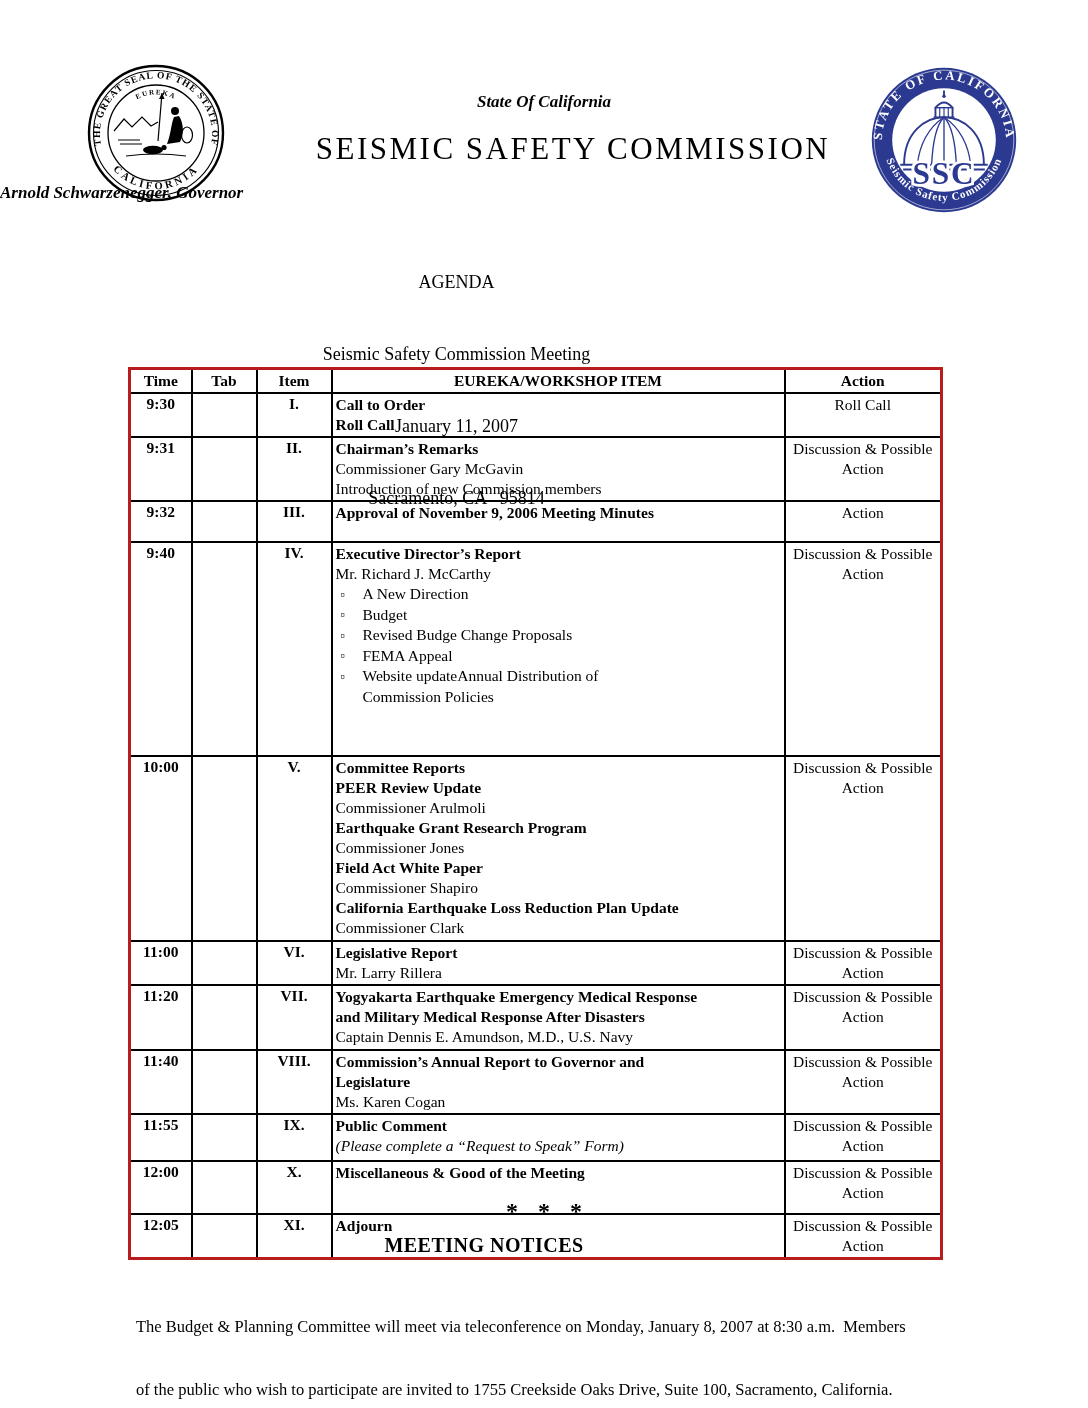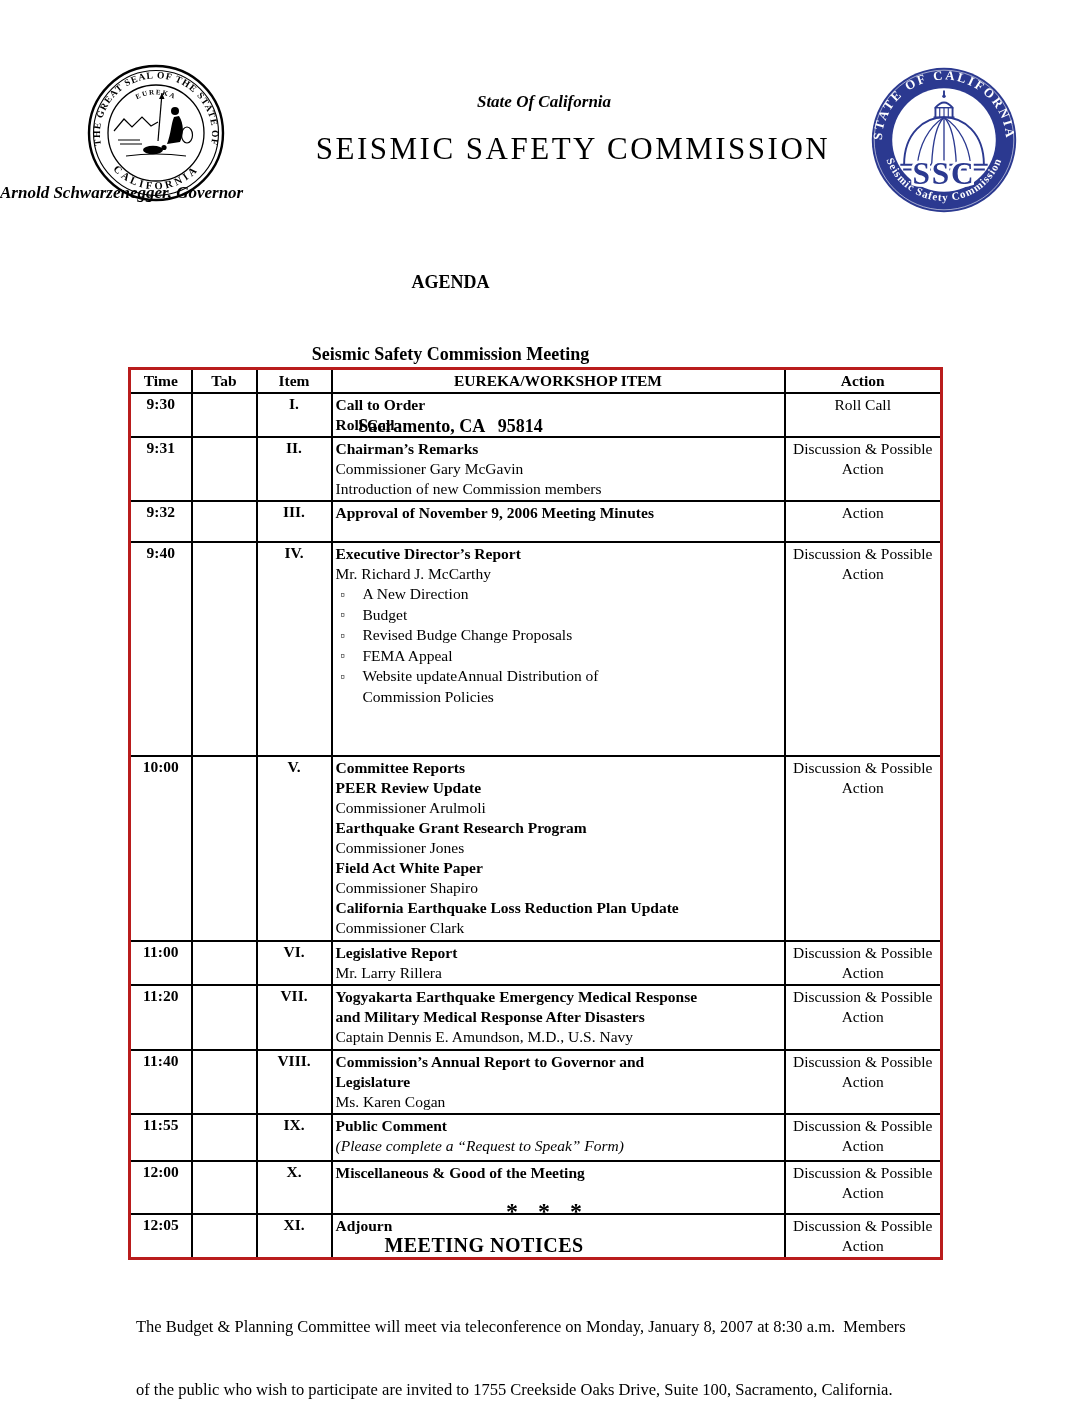--- a/index.html
+++ b/index.html
@@ -8,22 +8,22 @@
 
   
   .seal-left{position:absolute;left:86px;top:62px;width:140px;height:142px;}
   .logo-right{position:absolute;left:868px;top:64px;width:152px;height:152px;}
   .hdr-state{position:absolute;top:92px;left:0;width:1088px;text-align:center;
              font-size:17px;font-weight:bold;font-style:italic;}
   .hdr-title{position:absolute;top:131px;left:58px;width:1030px;text-align:center;
              font-size:31px;letter-spacing:2.5px;}
   .hdr-gov{position:absolute;top:183px;left:0;width:1088px;text-align:left;
            font-size:17px;font-weight:bold;font-style:italic;}
-  .hdr-meeting{position:absolute;top:222px;left:8px;width:885px;text-align:center;
-               font-size:18px;font-weight:bold;line-height:24px;white-space:pre-wrap;}
+  .hdr-meeting{position:absolute;top:222px;left:14px;width:885px;text-align:center;
+               font-size:18px;font-weight:normal;line-height:24px;white-space:pre-wrap;}
 
   
   table.agenda{position:absolute;top:367px;left:128px;width:812px;
                border-collapse:collapse;table-layout:fixed;
                border:3px solid #b91c1c;font-size:15.5px;}
   table.agenda th,table.agenda td{border:2px solid #000;padding:1px 3px;
                vertical-align:top;overflow:hidden;}
   table.agenda th{height:22px;font-weight:bold;text-align:center;vertical-align:middle;
                padding:0;}
   th.h-agenda{text-align:left;padding-left:12px;}
@@ -120,20 +120,21 @@
     </g>
     <text y="46" font-size="33" font-weight="bold" letter-spacing="2" fill="#2b3990" stroke="#ffffff" stroke-width="6" paint-order="stroke" text-anchor="middle" font-family="Liberation Serif, serif">SSC</text>
   </svg>
 
   <div class="hdr-state">State Of California</div>
   <div class="hdr-title">SEISMIC SAFETY COMMISSION</div>
   <div class="hdr-gov">Arnold Schwarzenegger, Governor</div>
   <div class="hdr-meeting">
     <div>AGENDA</div>
     <div>Seismic Safety Commission Meeting</div>
+    <div>January 11, 2007</div>
     <div>Sacramento, CA   95814</div>
   </div>
 
   <table class="agenda">
     <colgroup>
       <col style="width:62px">
         <col style="width:65px">
         <col style="width:75px">
       <col style="width:453px">
         <col style="width:157px">

